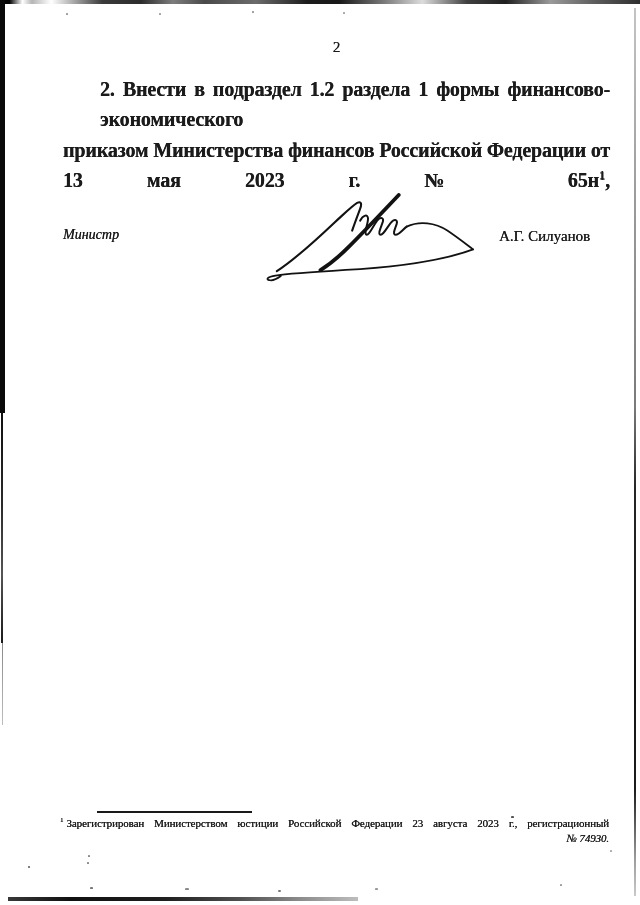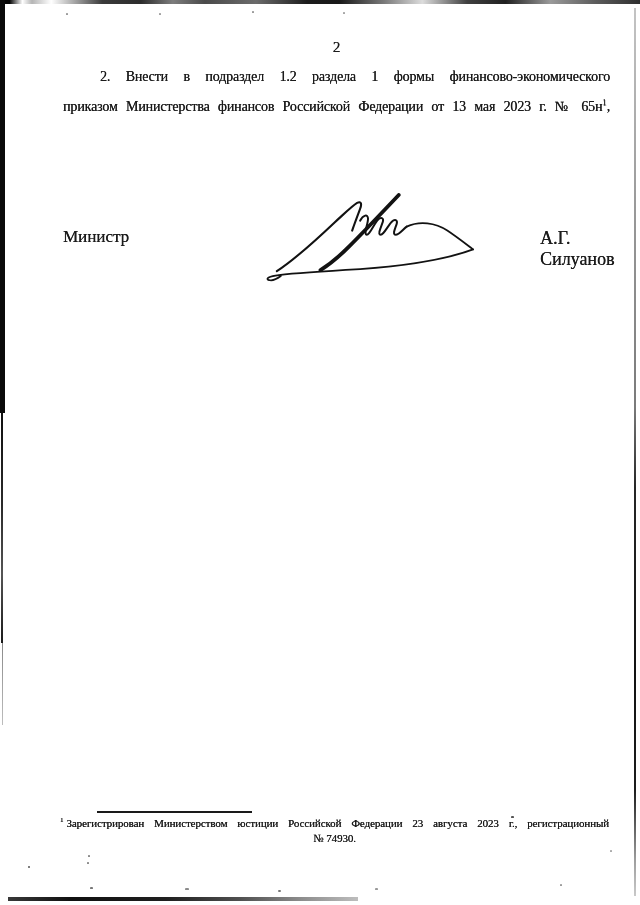--- a/index.html
+++ b/index.html
@@ -39,42 +39,43 @@
   }
   .speck { position:absolute; background:#8a8a8a; border-radius:40%; }
 
   
   .page-number {
     position:absolute; left:63px; top:39px; width:547px;
     text-align:center; font-size:15px;
     text-shadow:0.2px 0.2px 0 #222;
   }
   .para {
-    position:absolute; left:63px; top:62px; width:547px;
-    font-size:14px; line-height:30.3px; letter-spacing:-0.15px;
+    position:absolute; left:63px; top:74px; width:547px;
+    font-size:20px; line-height:30.3px; letter-spacing:-0.15px;
     text-shadow:0.2px 0.2px 0 #222;
+    font-weight:bold;
   }
   .para .line { text-align:justify; text-align-last:justify; }
   .para .line.indent { padding-left:37px; }
   sup.fn-ref { font-size:0.62em; vertical-align:super; line-height:0; letter-spacing:0; }
 
-  .sig-title { position:absolute; left:63px; top:227px; font-size:17px; text-shadow:0.2px 0.2px 0 #222; }
-  .sig-name  { position:absolute; left:540px; top:228px; font-size:18px; text-shadow:0.2px 0.2px 0 #222; }
+  .sig-title { position:absolute; left:63px; top:227px; font-size:14px; text-shadow:0.2px 0.2px 0 #222;font-style:italic; }
+  .sig-name  { position:absolute; left:499px; top:228px; font-size:15px; text-shadow:0.2px 0.2px 0 #222; }
   .signature-svg { position:absolute; left:261px; top:193px; width:218px; height:89px; }
   .signature-svg path { fill:none; stroke:#121212; stroke-linecap:round; stroke-linejoin:round; }
 
   .footnote-sep { position:absolute; left:97px; top:811px; width:155px; height:2.2px; background:#1a1a1a; }
   .footnote {
     position:absolute; left:60px; top:816px; width:549px;
     font-size:11px; line-height:14.6px; letter-spacing:-0.1px;
     text-shadow:0.15px 0.15px 0 #222;
   }
   .footnote .fn-line1 { text-align:justify; text-align-last:justify; }
   .footnote .fn-line1 sup { margin-right:3px; }
-  .footnote .fn-line2 { text-align:center; }
+  .footnote .fn-line2 { text-align:right;font-style:italic; }
 </style>
 </head>
 <body>
 
 <div class="page">
 
   <div class="top-band"></div>
   <div class="left-bar-thick"></div>
   <div class="left-bar-mid"></div>
   <div class="left-bar-faint"></div>

